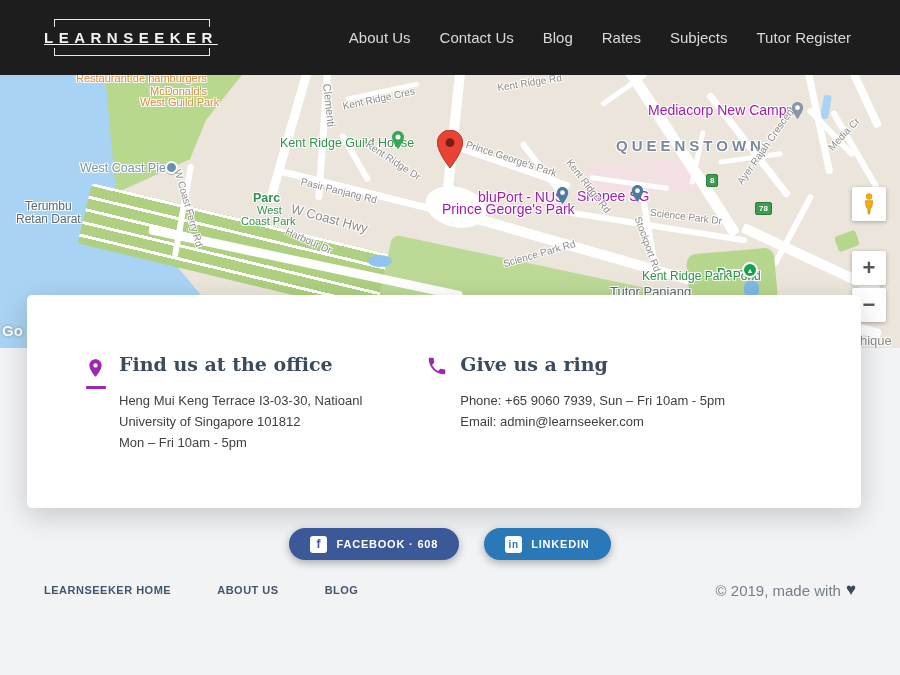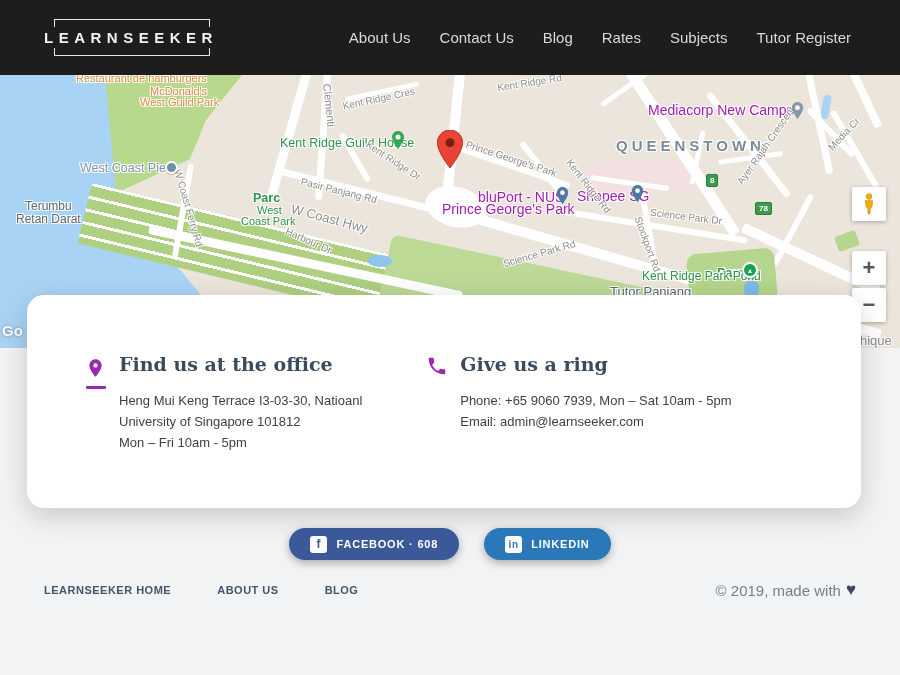--- a/index.html
+++ b/index.html
@@ -14,20 +14,21 @@
   
   .header {
     position:absolute; top:0; left:0; width:900px; height:75px;
     background:#1d1d1d; display:flex; align-items:center;
     justify-content:space-between; z-index:30;
   }
   .logo-frame {
     position:relative; margin-left:40px; padding:13px 4px;
     color:#f2f2f2; font-size:15px; font-weight:bold; letter-spacing:5.5px;
     cursor:pointer;
+    text-decoration:underline;
   }
   .logo-frame::before {
     content:""; position:absolute; top:3px; left:14px; right:12px; height:7px;
     border:1px solid #e8e8e8; border-bottom:none;
   }
   .logo-frame::after {
     content:""; position:absolute; bottom:3px; left:14px; right:12px; height:7px;
     border:1px solid #e8e8e8; border-top:none;
   }
   .nav { display:flex; gap:29px; padding-right:49px; }
@@ -88,21 +89,21 @@
   .map-ctrl {
     position:absolute; width:34px; height:34px; background:#fff; border-radius:2px;
     box-shadow:0 1px 4px rgba(0,0,0,.3); display:flex; align-items:center;
     justify-content:center; z-index:8; cursor:pointer;
     color:#565656; font-size:22px; font-weight:bold;
   }
 
   
   .card {
     position:absolute; top:295px; left:27px; width:834px; min-height:213px;
-    background:#ffffff; border-radius:17px; z-index:20;
+    background:#ffffff; border-radius:5px; z-index:20;
     box-shadow:0 8px 28px rgba(0,0,0,.18);
     display:flex; padding:58px 50px 44px 58px;
   }
   .card-col1 { width:47%; display:flex; }
   .card-col2 { flex:1; display:flex; }
   .icon-wrap { width:34px; margin-top:2px; }
   .icon-underline { width:20px; height:3px; background:#9c27b0; margin:1px 0 0 1px; border-radius:1px; }
   .col-text h3 {
     font-family:"DejaVu Serif","Liberation Serif",serif;
     font-size:19px; color:#3b4a5c; font-weight:bold; margin-bottom:15px;
@@ -286,21 +287,21 @@
     </div>
   </div>
   <div class="card-col2">
     <div class="icon-wrap">
       <svg width="22" height="22" viewBox="0 0 24 24">
           <path fill="#9c27b0" d="M6.62 10.79c1.44 2.83 3.76 5.14 6.59 6.59l2.2-2.2c.27-.27.67-.36 1.02-.24 1.12.37 2.33.57 3.57.57.55 0 1 .45 1 1V20c0 .55-.45 1-1 1-9.39 0-17-7.61-17-17 0-.55.45-1 1-1h3.5c.55 0 1 .45 1 1 0 1.25.2 2.45.57 3.57.11.35.03.74-.25 1.02l-2.2 2.2z"></path>
         </svg>
     </div>
     <div class="col-text">
       <h3>Give us a ring</h3>
-      <p>Phone: +65 9060 7939, Mon – Sat 10am - 5pm</p>
+      <p>Phone: +65 9060 7939, Sun – Fri 10am - 5pm</p>
       <p>Email: admin@learnseeker.com</p>
     </div>
   </div>
 </div>
 
 <div class="social-row">
   <button class="pill pill-fb">
     <span class="sq-icon fb">f</span>
     <span>FACEBOOK · 608</span>
   </button>

